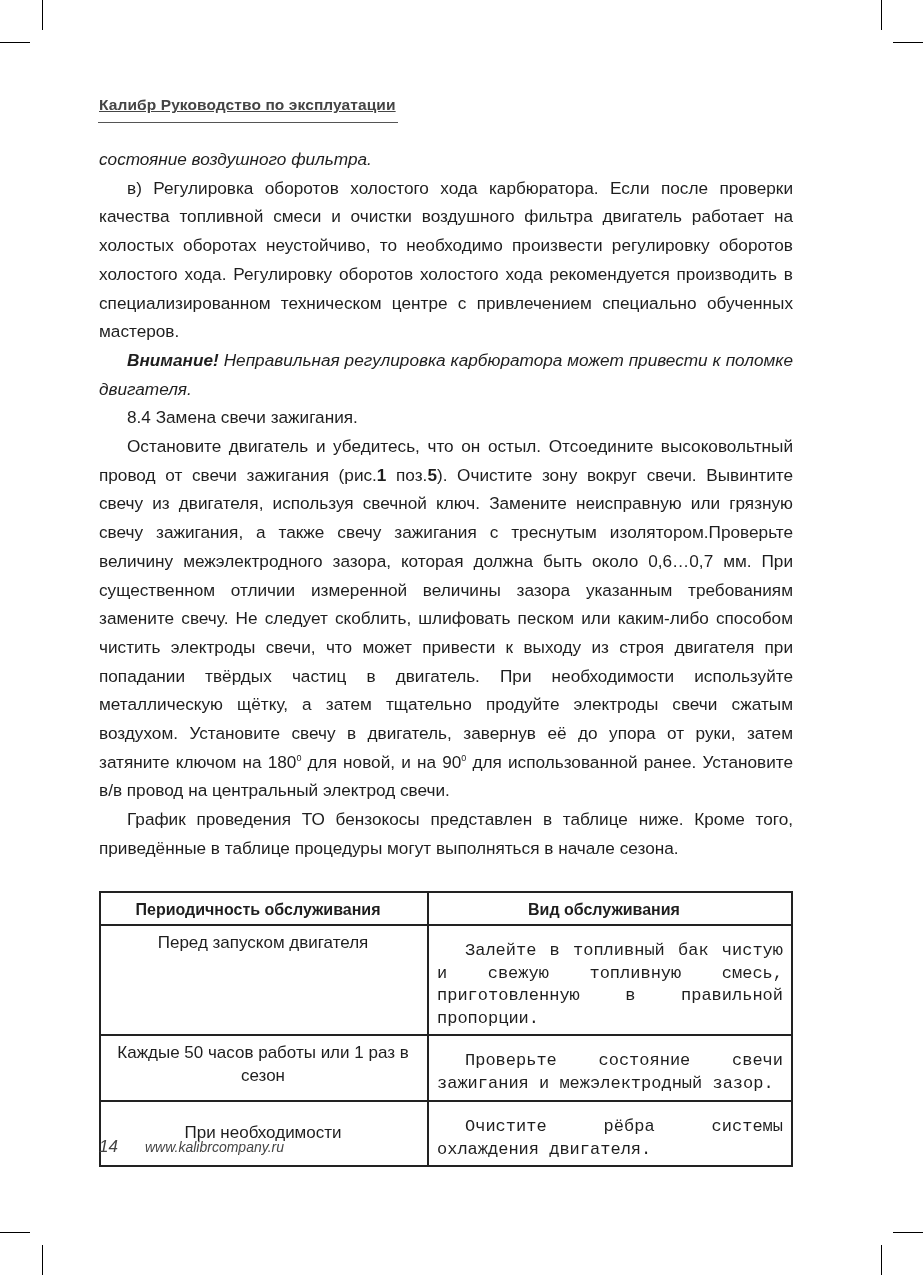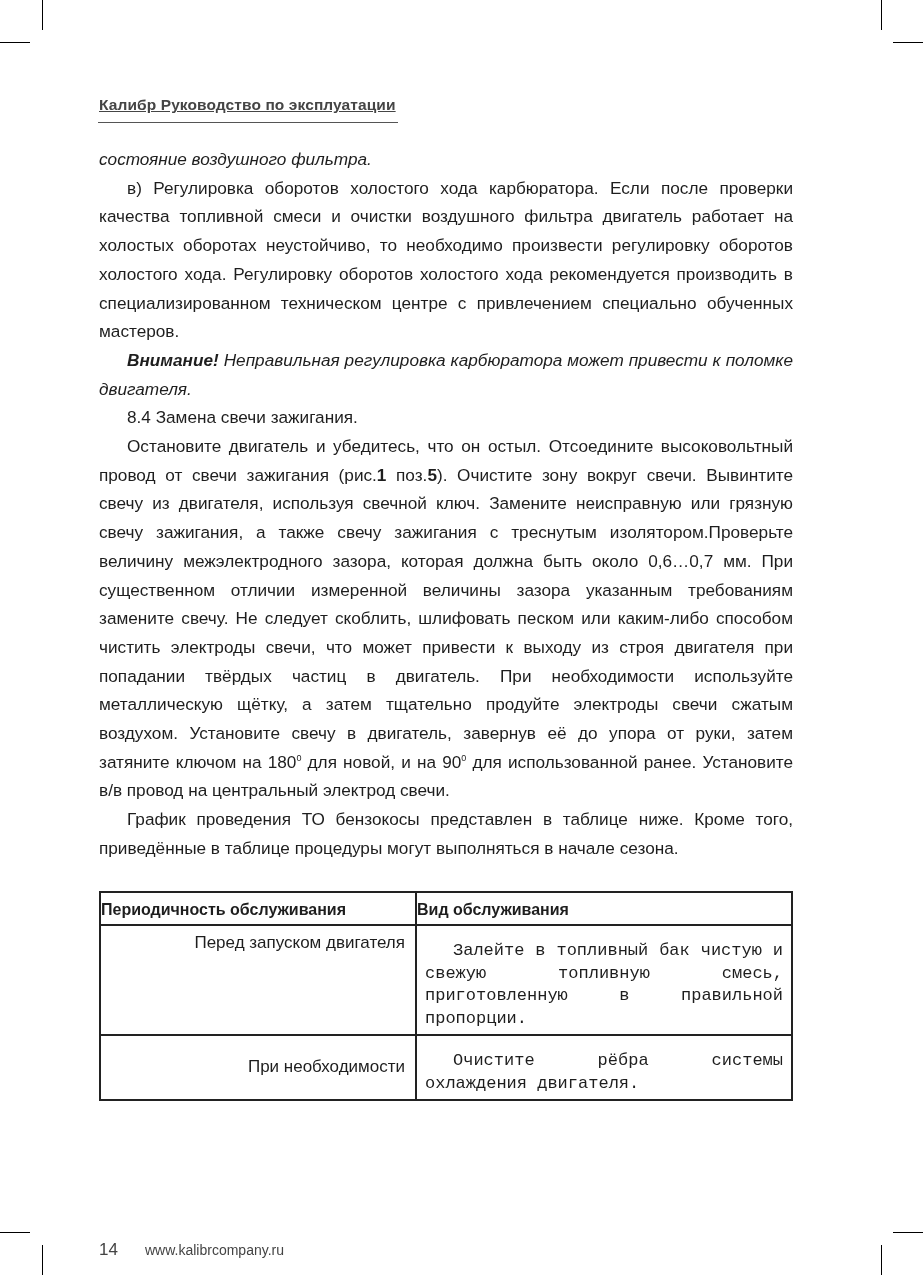--- a/index.html
+++ b/index.html
@@ -24,31 +24,31 @@
   .warn-bold { font-weight: bold; font-style: italic; }
   .warn-italic { font-style: italic; }
   .b { font-weight: bold; }
   sup { font-size: 9px; vertical-align: 7px; line-height: 0; }
 
   table.service {
     position: absolute; left: 99px; top: 891px; width: 694px;
     border-collapse: collapse; font-size: 17px; line-height: 22.5px; color: #1e1e1e;
   }
   table.service th, table.service td { border: 2px solid #222; vertical-align: top; }
-  table.service th { font-weight: bold; font-size: 16px; height: 27px; padding: 4px 0 0 0; text-align: left; vertical-align: middle;}
+  table.service th { font-weight: bold; font-size: 16px; height: 27px; padding: 4px 12px 0 0; text-align: center; vertical-align: middle;}
   table.service th.c1 { width: 314px; }
-  table.service td.c1 { padding: 6px 10px 0 8px; text-align: right; }
+  table.service td.c1 { padding: 6px 10px 0 8px; text-align: center; }
   table.service td.c2 { padding: 14px 8px 4px 8px; text-align: justify; text-indent: 28px; font-family: Liberation Mono, monospace; }
   table.service tr.r1 td { height: 68px; }
   table.service tr.r2 td { height: 46px; }
   table.service tr.r3 td { height: 46px; }
   table.service tr.r4 td { height: 45px; }
   table.service tr.r4 td.c1 { vertical-align: middle; padding-top: 0; margin-top: 8px; }
 
-  .footer { position: absolute; left: 99px; top: 1240px; white-space: nowrap; color: #444; }
+  .footer { position: absolute; left: 99px; top: 1137px; white-space: nowrap; color: #444; font-style: italic; }
   .page-number { font-size: 17px; display: inline-block; width: 46px; }
   .footer-url { font-size: 14px; }
 </style>
 </head>
 <body>
 
 <div class="crop" style="left:42px;top:0;width:1px;height:30px;"></div>
 <div class="crop" style="left:0;top:42px;width:30px;height:1px;"></div>
 <div class="crop" style="left:881px;top:0;width:1px;height:30px;"></div>
 <div class="crop" style="left:893px;top:42px;width:30px;height:1px;"></div>
@@ -74,20 +74,24 @@
     <tr>
       <th class="c1">Периодичность обслуживания</th>
       <th class="c2">Вид обслуживания</th>
     </tr>
   </thead>
   <tbody>
     <tr class="r1">
       <td class="c1">Перед запуском двигателя</td>
       <td class="c2">Залейте в топливный бак чистую и свежую топливную смесь, приготовленную в правильной пропорции.</td>
     </tr>
+    <tr class="r3">
+      <td class="c1">Каждые 50 часов работы или 1 раз в сезон</td>
+      <td class="c2">Проверьте состояние свечи зажигания и межэлектродный зазор.</td>
+    </tr>
     <tr class="r4">
       <td class="c1">При необходимости</td>
       <td class="c2">Очистите рёбра системы охлаждения двигателя.</td>
     </tr>
   </tbody>
 </table>
 
 <div class="footer">
   <span class="page-number">14</span><span class="footer-url">www.kalibrcompany.ru</span>
 </div>

